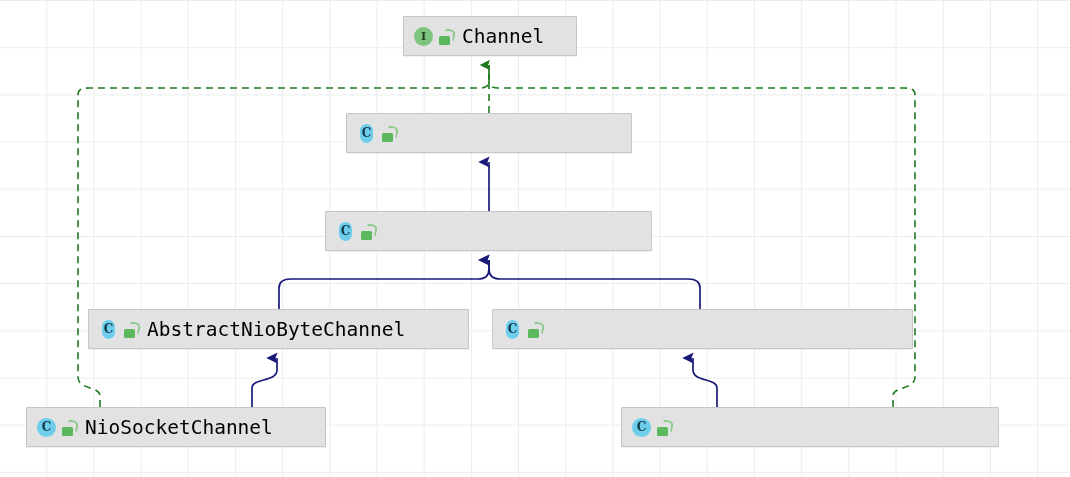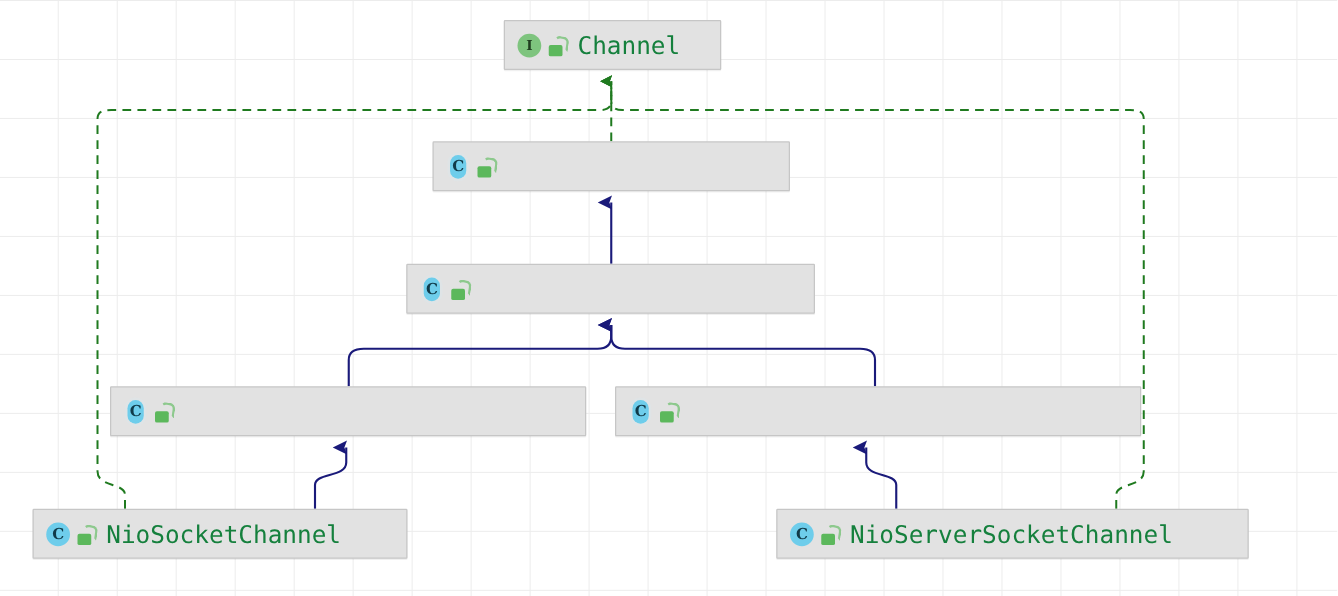--- a/index.html
+++ b/index.html
@@ -37,21 +37,21 @@
     border: 1px solid #c6c6c6;
     border-radius: 1px;
     padding: 0 14px 0 10px;
     box-shadow: 0 1px 0 rgba(0,0,0,0.06);
     z-index: 5;
   }
   .node .label {
     font-family: "DejaVu Sans Mono", "Liberation Mono", monospace;
     font-size: 19.5px;
     letter-spacing: 0px;
-    color: #15803d;
+    color: #000000;
     white-space: nowrap;
     margin-left: 10px;
   }
   .icons {
     display: flex;
     align-items: center;
     gap: 4px;
   }
 
   
@@ -212,20 +212,21 @@
     <span class="icons">
       <span class="gi abs">
         <span class="disc"></span>
           <span class="ltr">C</span>
       </span>
       <span class="lock">
         <span class="shackle"></span>
           <span class="body"></span>
       </span>
     </span>
+    <span class="label">AbstractNioByteChannel</span>
   </div>
 
   <div class="node" style="left:492px; top:309px; width:421px;">
     <span class="icons">
       <span class="gi abs">
         <span class="disc"></span>
           <span class="ltr">C</span>
       </span>
       <span class="lock">
         <span class="shackle"></span>
@@ -252,16 +253,15 @@
     <span class="icons">
       <span class="gi cls">
         <span class="disc"></span>
           <span class="ltr">C</span>
       </span>
       <span class="lock">
         <span class="shackle"></span>
           <span class="body"></span>
       </span>
     </span>
-    <span class="label">NioServerSocketChannel</span>
   </div>
 
 </div>
 
 </body></html>

